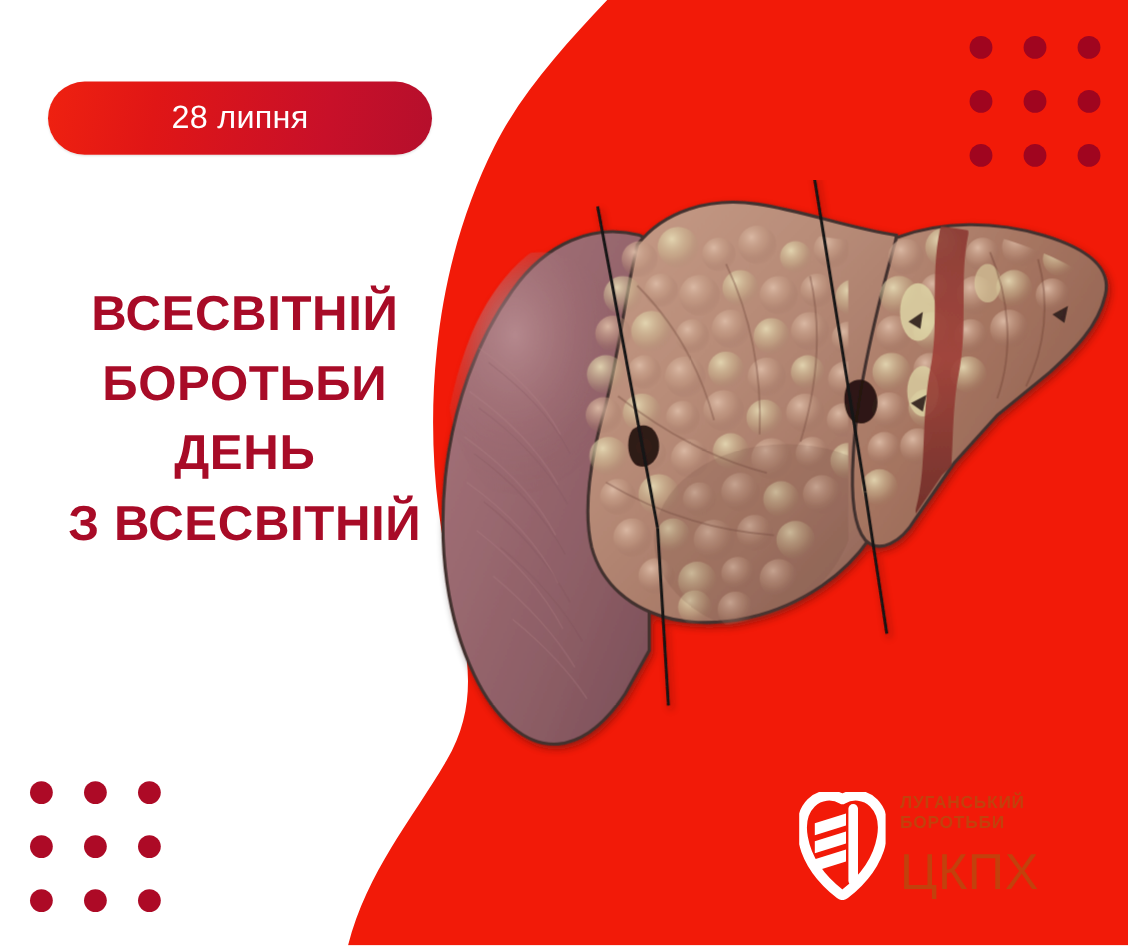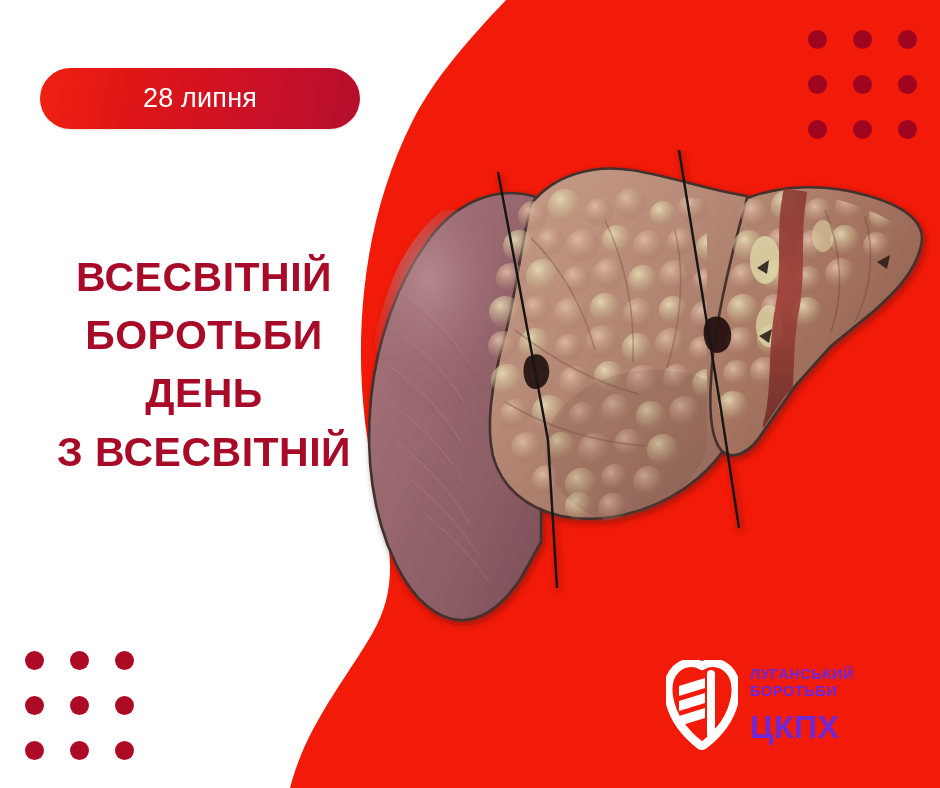--- a/index.html
+++ b/index.html
@@ -38,21 +38,21 @@
     font-size:27px;
     font-weight:normal;
     letter-spacing:0.2px;
     line-height:1;
     white-space:nowrap;
   }
 
   
   .headline {
     position:absolute;
-    left:14px; top:248px;
+    left:14px; top:232px;
     width:380px;
     text-align:center;
     color:#a80b27;
     font-size:41px;
     font-weight:bold;
     line-height:1.42;
     letter-spacing:0.5px;
   }
   .headline-line { display:block; white-space:nowrap; }
 
@@ -95,29 +95,29 @@
     left:666px; top:655px;
     width:240px; height:100px;
     display:flex; align-items:center;
   }
   .logo-mark { width:72px; height:90px; flex:0 0 72px; }
   .logo-mark svg { display:block; width:100%; height:100%; }
   .logo-text {
     margin-left:12px;
     display:flex; flex-direction:column;
     justify-content:center;
-    color:#6d28d9;
+    color:#c2410c;
   }
   .logo-sub {
     font-size:14.5px; font-weight:bold;
     letter-spacing:0.6px; line-height:1.18;
     white-space:nowrap;
   }
   .logo-main {
-    font-size:32px; font-weight:bold;
+    font-size:42px; font-weight:normal;
     letter-spacing:0.5px; line-height:1.02;
     margin-top:11px;
     white-space:nowrap;
   }
 </style>
 </head>
 <body>
 
 <div id="poster">
 

